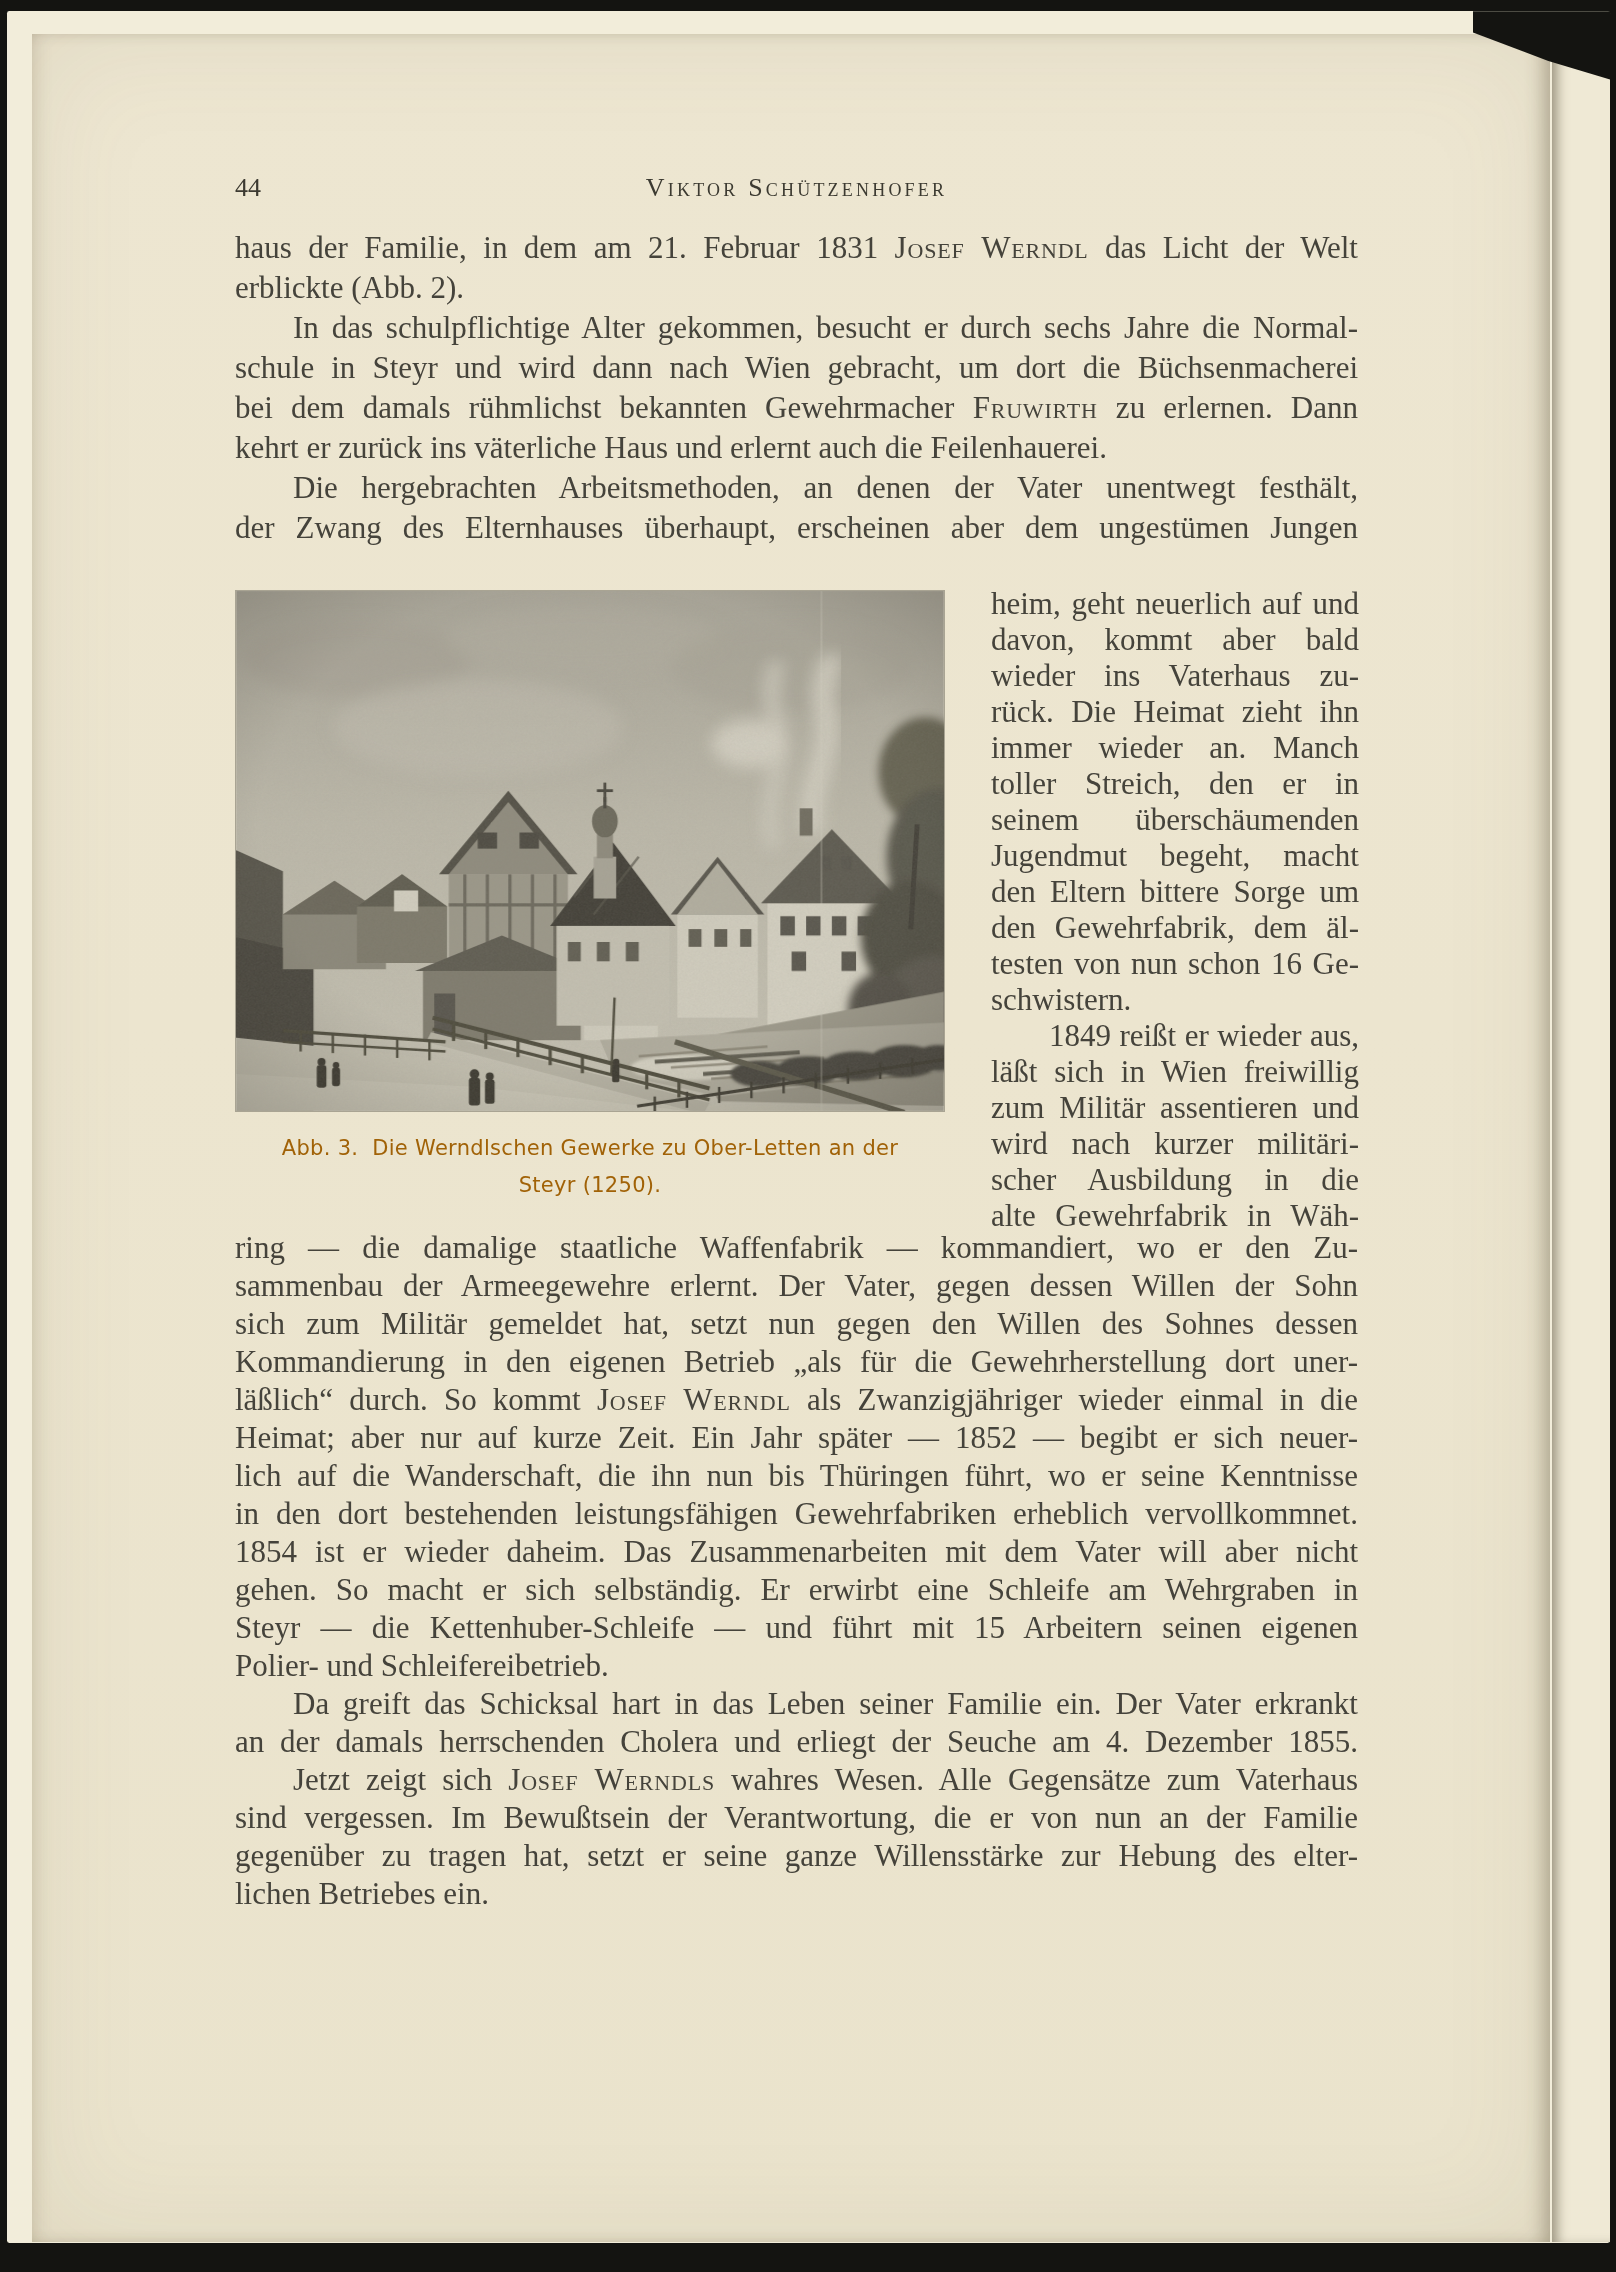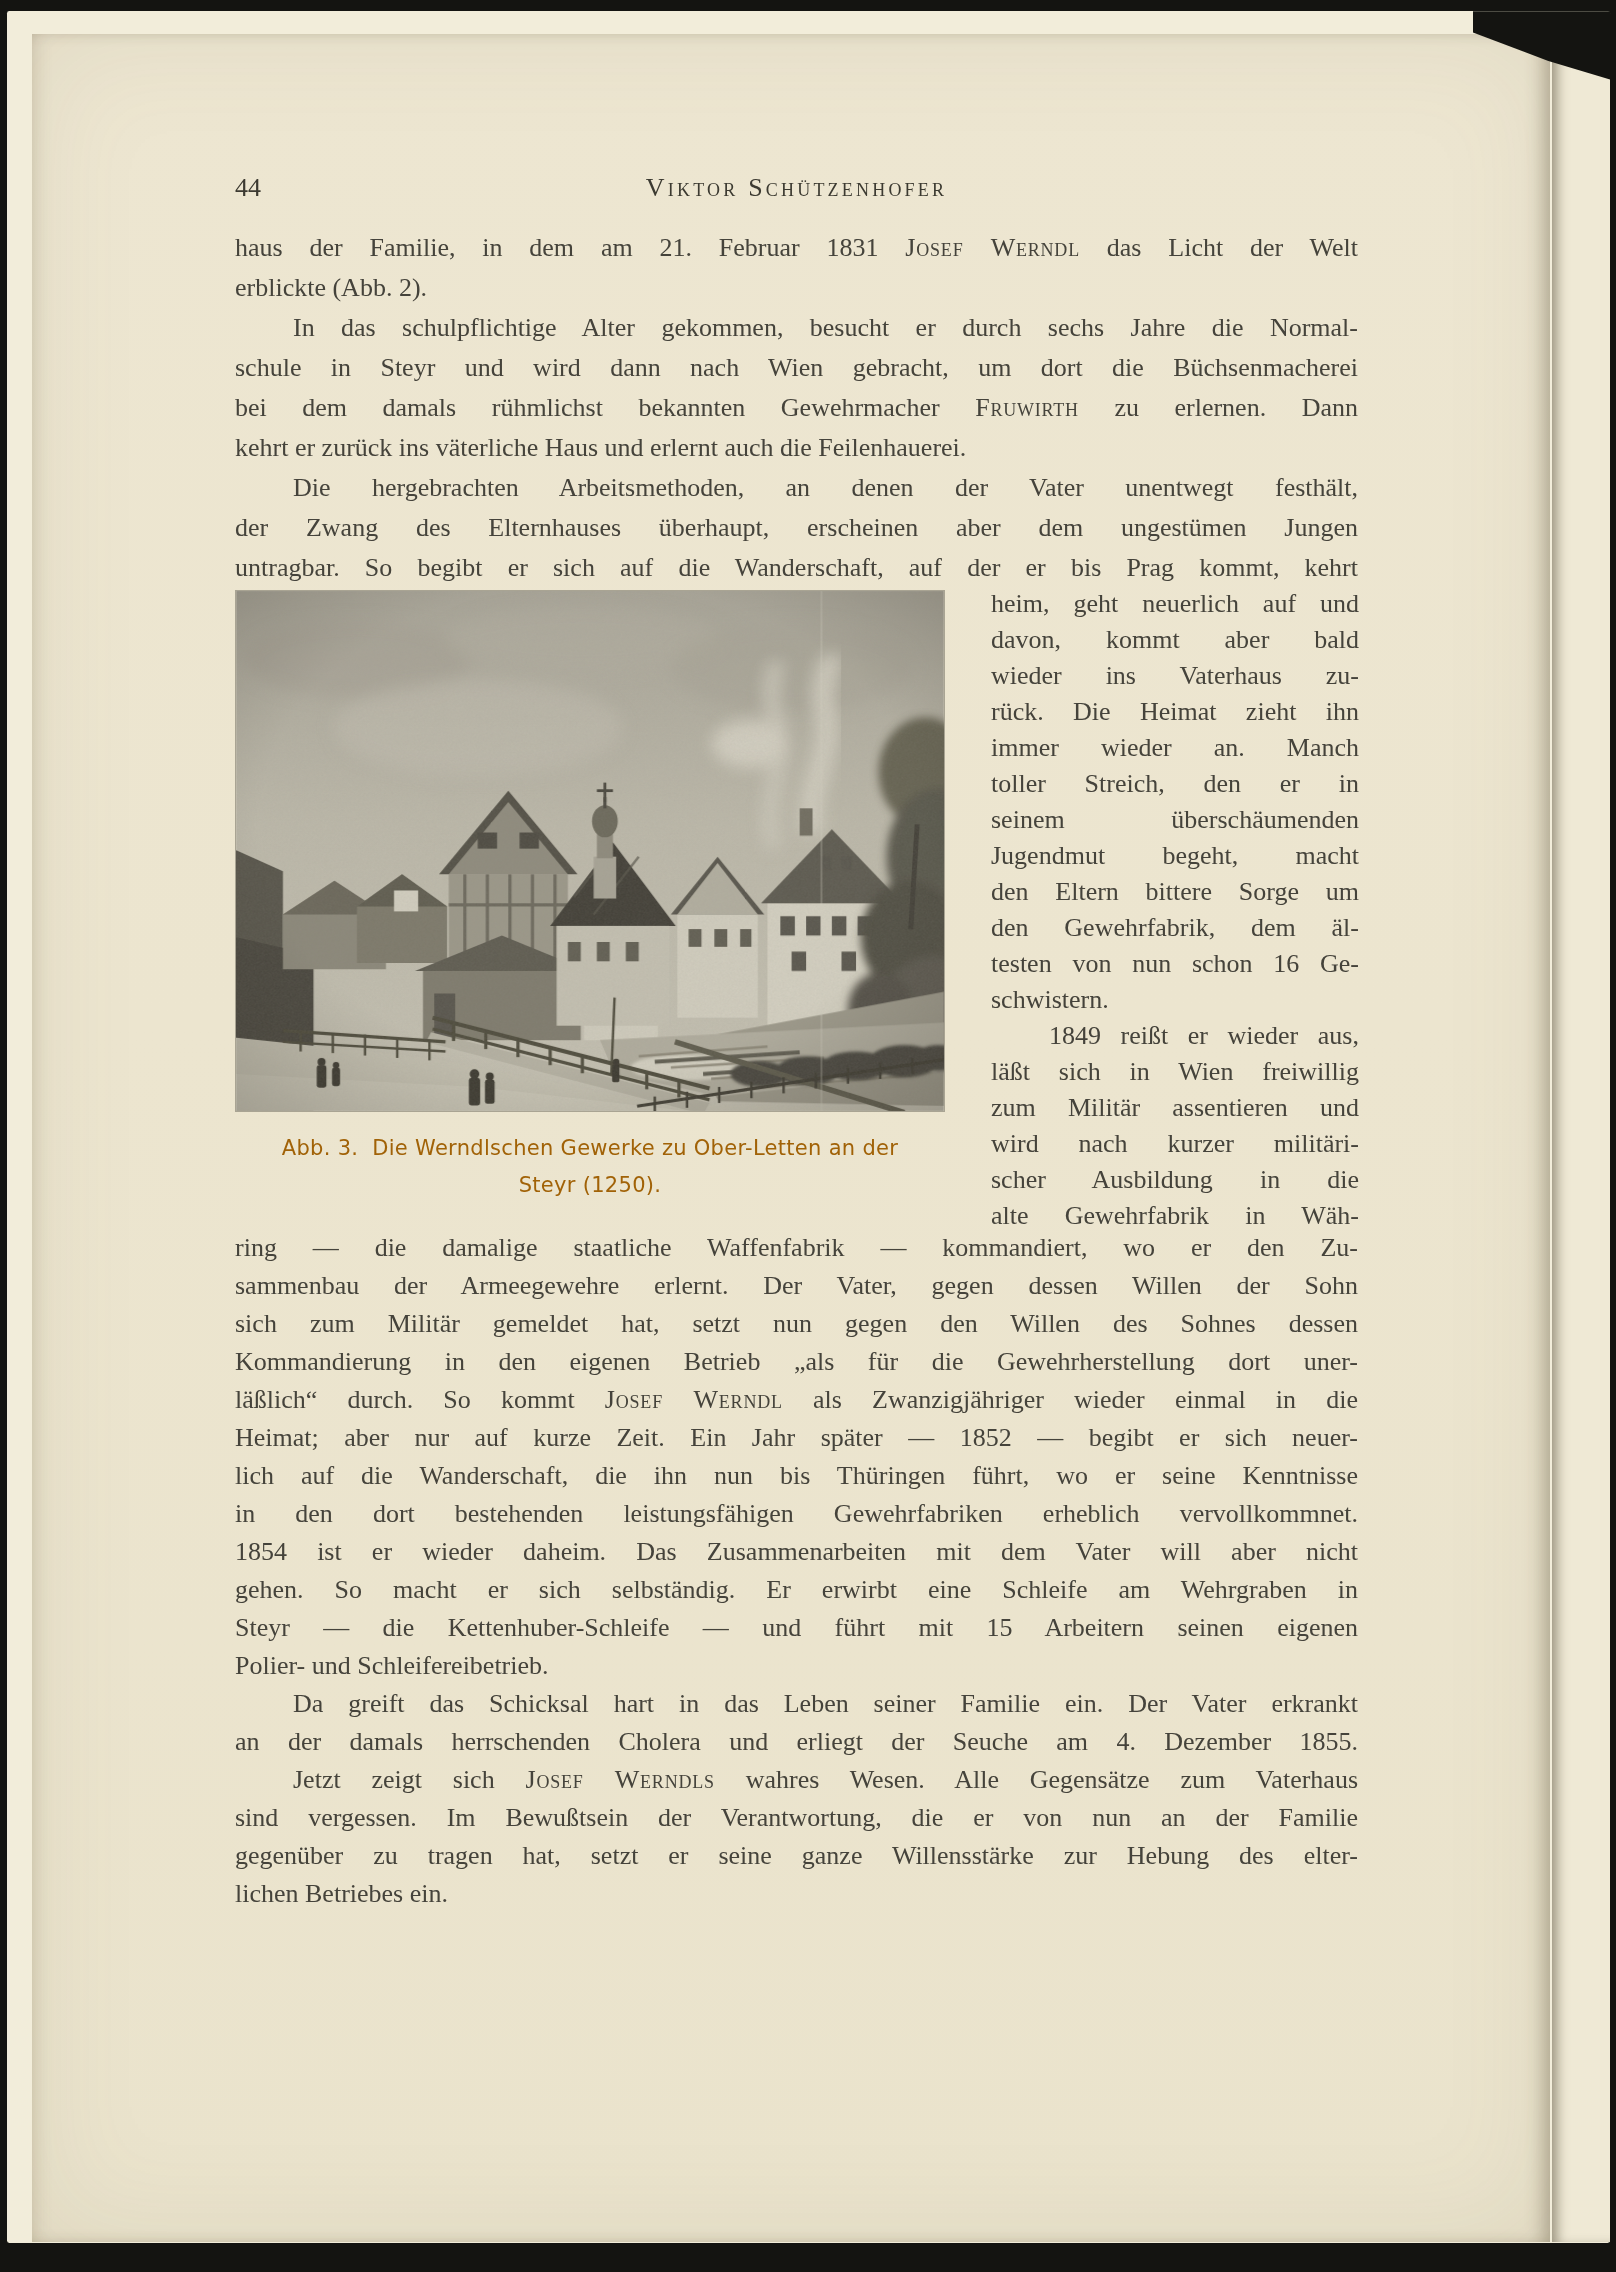--- a/index.html
+++ b/index.html
@@ -38,21 +38,21 @@
   }
   .running-header{
     display:block;text-align:center;font-size:26px;line-height:36px;
     font-variant:small-caps;letter-spacing:3.2px;
   }
   .text-col{
     position:absolute;left:235px;top:228px;width:1123px;
     color:#45433b;
   }
   .ln{
-    font-size:26px;line-height:40px;
+    font-size:31px;line-height:40px;
     text-align:justify;text-align-last:justify;
     white-space:normal;
   }
   .ln.nj{text-align-last:left;}
   .ln.in{text-indent:58px;}
   .sc{font-variant:small-caps;letter-spacing:0.8px;}
   .region-top{height:356px;overflow:hidden;}
   .figure-row{position:relative;height:645px;}
   figure.fig{position:absolute;left:0;top:5.7px;width:710px;margin:0;}
   svg.painting{display:block;width:710px;height:522px;border:0.8px solid #a9a493;box-sizing:border-box;}
@@ -82,21 +82,20 @@
   <div class="text-col">
     <div class="region-top">
         <div class="ln"><span>haus der Familie, in dem am 21. Februar 1831 </span><span class="sc">Josef Werndl</span><span> das Licht der Welt</span></div>
         <div class="ln nj"><span>erblickte (Abb. 2).</span></div>
         <div class="ln in"><span>In das schulpflichtige Alter gekommen, besucht er durch sechs Jahre die Normal-</span></div>
         <div class="ln"><span>schule in Steyr und wird dann nach Wien gebracht, um dort die Büchsenmacherei</span></div>
         <div class="ln"><span>bei dem damals rühmlichst bekannten Gewehrmacher </span><span class="sc">Fruwirth</span><span> zu erlernen. Dann</span></div>
         <div class="ln nj"><span>kehrt er zurück ins väterliche Haus und erlernt auch die Feilenhauerei.</span></div>
         <div class="ln in"><span>Die hergebrachten Arbeitsmethoden, an denen der Vater unentwegt festhält,</span></div>
         <div class="ln"><span>der Zwang des Elternhauses überhaupt, erscheinen aber dem ungestümen Jungen</span></div>
-        <div class="ln"><span>untragbar. So begibt er sich auf die Wanderschaft, auf der er bis Prag kommt, kehrt</span></div>
       </div>
 
     <div class="figure-row">
       <figure class="fig">
         <svg class="painting" viewBox="0 0 879 646" xmlns="http://www.w3.org/2000/svg">
           <defs>
             <linearGradient id="sky" x1="0" y1="0" x2="0" y2="1">
               <stop offset="0" stop-color="#a9a598"></stop>
               <stop offset="0.45" stop-color="#bfbbac"></stop>
               <stop offset="1" stop-color="#c8c4b5"></stop>

